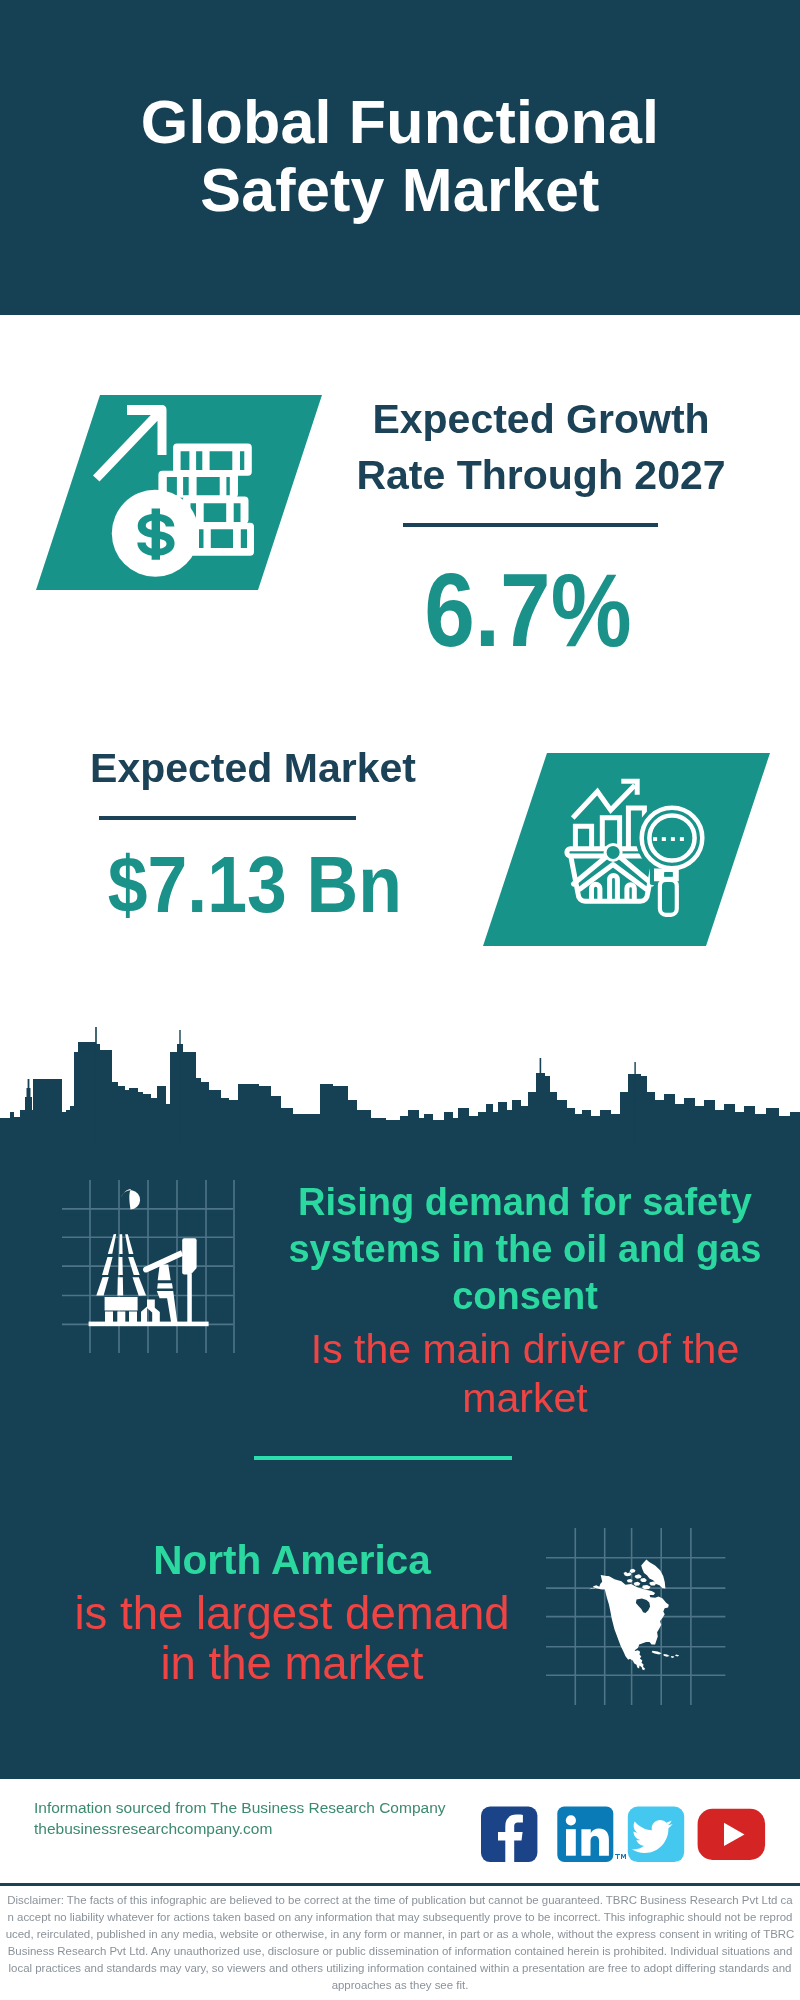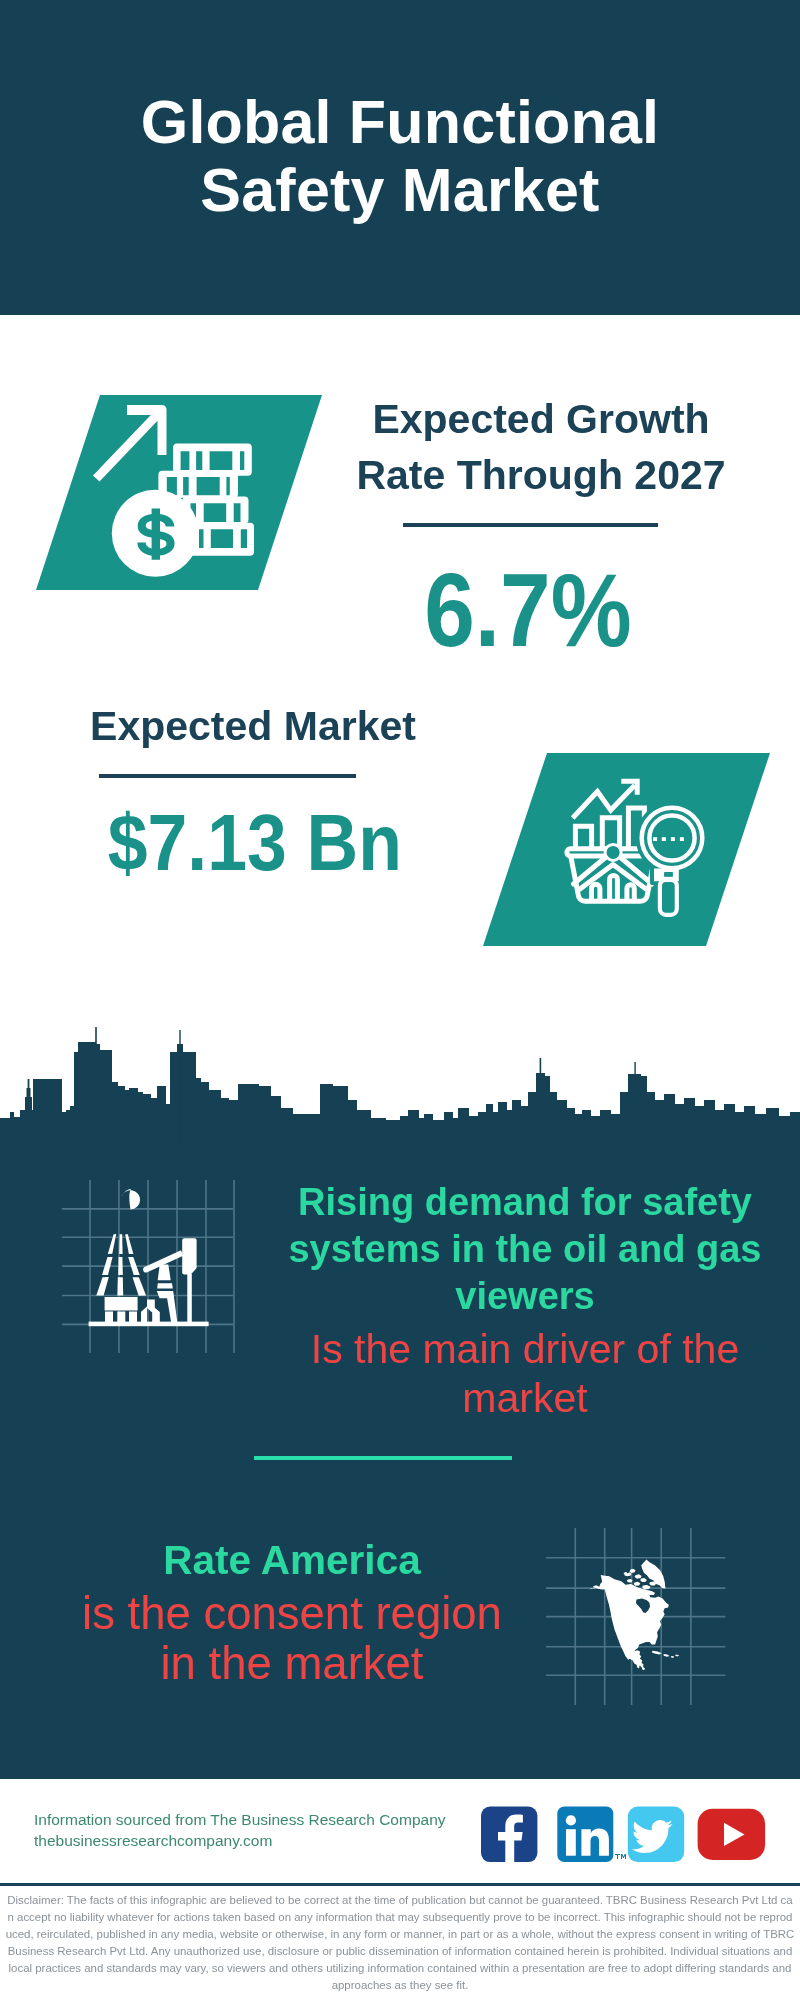--- a/index.html
+++ b/index.html
@@ -29,31 +29,31 @@
   .darkband{position:absolute;left:0;top:1010px;width:800px;height:775px;padding-left:40px;}
   .skyline{position:absolute;left:0;top:0;}
   .feature{position:absolute;}
   .ft-head{color:#2BD9A0;font-size:38px;font-weight:bold;line-height:47px;margin:0;text-align:center;}
   .ft-sub{color:#ef4444;font-size:41px;line-height:49px;margin:5px 0 0 0;text-align:center;}
   .sep{position:absolute;height:4.2px;background:#2ADFAC;}
   .oilicon{position:absolute;left:61.5px;top:169.6px;}
 
   
   .footer{position:absolute;left:0;top:1779px;width:800px;height:221px;background:#ffffff;}
-  .src{position:absolute;left:34px;top:31px;width:460px;color:#3C8A6E;font-size:15.5px;line-height:20.8px;}
+  .src{position:absolute;left:34px;top:19px;width:460px;color:#3C8A6E;font-size:15.5px;line-height:20.8px;}
   .social{position:absolute;top:27px;}
   .disclaimer-rule{position:absolute;left:0;top:103.5px;width:800px;height:3px;background:#1B4257;}
   .disclaimer{position:absolute;left:5px;top:113px;width:790px;margin:0;color:#8A9299;font-size:11.45px;line-height:17px;text-align:center;word-break:break-all;}
   .mapicon{position:absolute;left:545.9px;top:518.3px;}
   #feat1{left:275px;top:169px;width:500px;}
   #feat2{left:52px;top:527px;width:480px;}
   #feat2 .ft-head{font-size:40.5px;}
   #feat2 .ft-sub{font-size:45.5px;line-height:49.5px;margin-top:5px;}
   #sep1{left:254px;top:446.3px;width:258px;}
-  #stat2{left:58px;top:688px;width:390px;}
+  #stat2{left:58px;top:730px;width:390px;}
   #stat2 .stat-rule{width:257px;margin:20px 0 0 41px;}
   #stat2 .stat-value{margin-top:24px;font-size:79px;line-height:82px;transform:scaleX(0.905) translateX(2px);}
 </style>
 </head>
 <body>
 
 <div class="page">
   <div class="header">
     <h1><span>Global Functional</span><br><span>Safety Market</span></h1>
   </div>
@@ -285,28 +285,28 @@
         <path d="M85 126.5 v15.8 h-6 v-10.6 z"></path>
 
         <path d="M122.2 58.3 h10.4 a2 2 0 0 1 2 2 v27.8 l-5.8 6.5 h-6.6 a2 2 0 0 1 -2 -2 v-32.3 a2 2 0 0 1 2 -2 z"></path>
         <rect x="125.3" y="94" width="4.5" height="48.3"></rect>
 
         <rect x="26.6" y="141.6" width="120" height="4.6"></rect>
       </g>
     </svg>
 
     <div class="feature" id="feat1">
-      <p class="ft-head"><span>Rising demand for safety</span><br><span>systems in the oil and gas</span><br><span>viewers</span></p>
+      <p class="ft-head"><span>Rising demand for safety</span><br><span>systems in the oil and gas</span><br><span>consent</span></p>
       <p class="ft-sub"><span>Is the main driver of the</span><br><span>market</span></p>
     </div>
     <div class="sep" id="sep1"></div>
 
     <div class="feature" id="feat2">
-      <p class="ft-head">Rate America</p>
-      <p class="ft-sub"><span>is the consent region</span><br><span>in the market</span></p>
+      <p class="ft-head">North America</p>
+      <p class="ft-sub"><span>is the largest demand</span><br><span>in the market</span></p>
     </div>
 
     <svg class="mapicon" width="182" height="180" viewBox="0 0 182 180">
       <g stroke="#4E7487" stroke-width="1.6">
         <path d="M29.3 0 V177 M58.7 0 V177 M85.6 0 V177 M115.2 0 V177 M144.9 0 V177"></path>
         <path d="M0 29.7 H179.4 M0 60.1 H179.4 M0 88.6 H179.4 M0 118.8 H179.4 M0 147.3 H179.4"></path>
       </g>
       <g fill="#ffffff">
 
         <path d="M 97.5 34.8 L 100.4 31.6 L 103.2 34.0 L 109.1 37.6 L 114.1 42.3 L 117.2 48 L 118.8 54.2 L 119.4 60.5 L 116.2 60.0 L 113.5 57.3 L 110.0 56.0 L 107.2 52.3 L 103.4 50.4 L 101 47.3 L 98.0 45.0 L 96.3 41.1 L 95.2 37.4 Z"></path>

